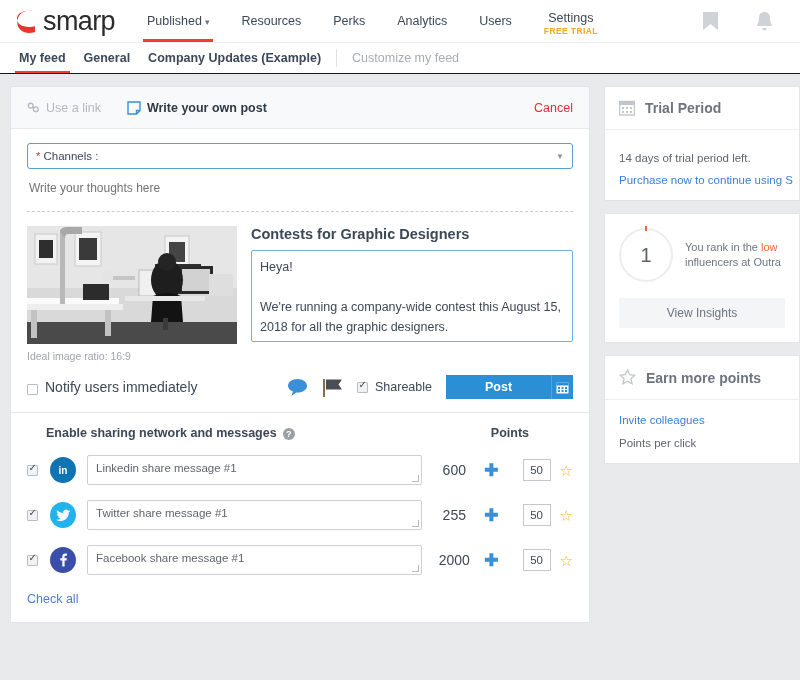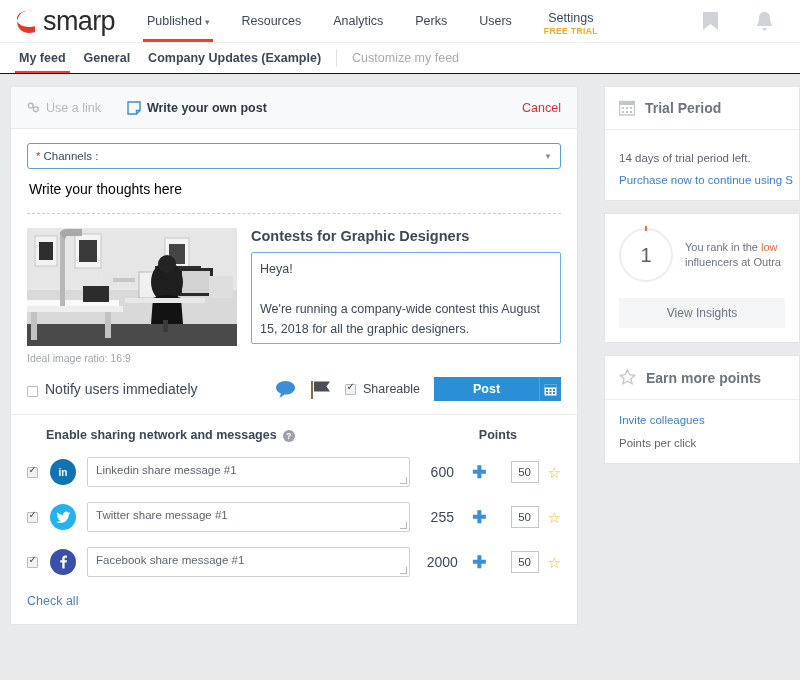--- a/index.html
+++ b/index.html
@@ -48,21 +48,21 @@
     display:flex; align-items:center; padding:0 9px; font-size:12.5px;
     color:#3c4858; font-weight:bold; position:relative; cursor:pointer; white-space:nowrap;
   }
   .tab.muted { color:#a8acb3; font-weight:normal; }
   .tab.active::after {
     content:""; position:absolute; left:5px; right:5px; bottom:0; height:2.5px; background:#ef3d2e;
   }
   .tab-div { width:1px; background:#dfe1e4; margin:6px 6px; }
 
   
-  #page { display:flex; padding:12px 0 0 10px; gap:26px; }
+  #page { display:flex; padding:12px 0 0 10px; gap:14px; }
   #main { width:580px; background:#fff; border:1px solid #e2e4e7; }
   #side { width:196px; }
 
   
   .comp-head {
     height:42px; background:#f8f9fb; border-bottom:1px solid #e7e9ec;
     display:flex; align-items:center; padding:0 16px;
   }
   .comp-opt { display:flex; align-items:center; font-size:12.5px; margin-right:26px; cursor:pointer; }
   .comp-opt.dim { color:#b4b8be; }
@@ -71,21 +71,21 @@
   .cancel { margin-left:auto; color:#e03030; font-size:12.5px; cursor:pointer; }
 
   .comp-body { padding:14px 16px 0 16px; }
   .channels {
     height:26px; border:1px solid #5a9fd4; border-radius:3px;
     display:flex; align-items:center; padding:0 8px; font-size:11.5px; color:#3c4858;
     cursor:pointer;
   }
   .req { color:#e03030; margin-right:3px; }
   .sel-caret { margin-left:auto; color:#8b9097; font-size:8px; }
-  .thoughts { color:#000000; font-size:14px; padding:12px 2px 16px 2px; cursor:text; }
+  .thoughts { color:#737373; font-size:12px; padding:12px 2px 16px 2px; cursor:text; }
 
   .dash { border-top:1px dashed #c9ccd1; margin:0 16px; }
 
   
   .preview { display:flex; padding:14px 16px 0 16px; gap:14px; }
   .thumb-col { width:210px; }
   .thumb {
     width:210px; height:118px; position:relative; overflow:hidden;
     background:#6e6e6e; filter: grayscale(1);
   }
@@ -204,24 +204,24 @@
   </div>
 
   <div class="nav-items">
     <div class="nav-item active">
       <span><span>Published</span><span class="caret">▾</span></span>
     </div>
     <div class="nav-item">
         <span>Resources</span>
       </div>
     <div class="nav-item">
+        <span>Perks</span>
+      </div>
+    <div class="nav-item">
         <span>Analytics</span>
-      </div>
-    <div class="nav-item">
-        <span>Perks</span>
       </div>
     <div class="nav-item">
         <span>Users</span>
       </div>
     <div class="nav-item has-sub">
       <span>Settings</span>
       <span class="nav-sub">FREE TRIAL</span>
     </div>
   </div>
 

